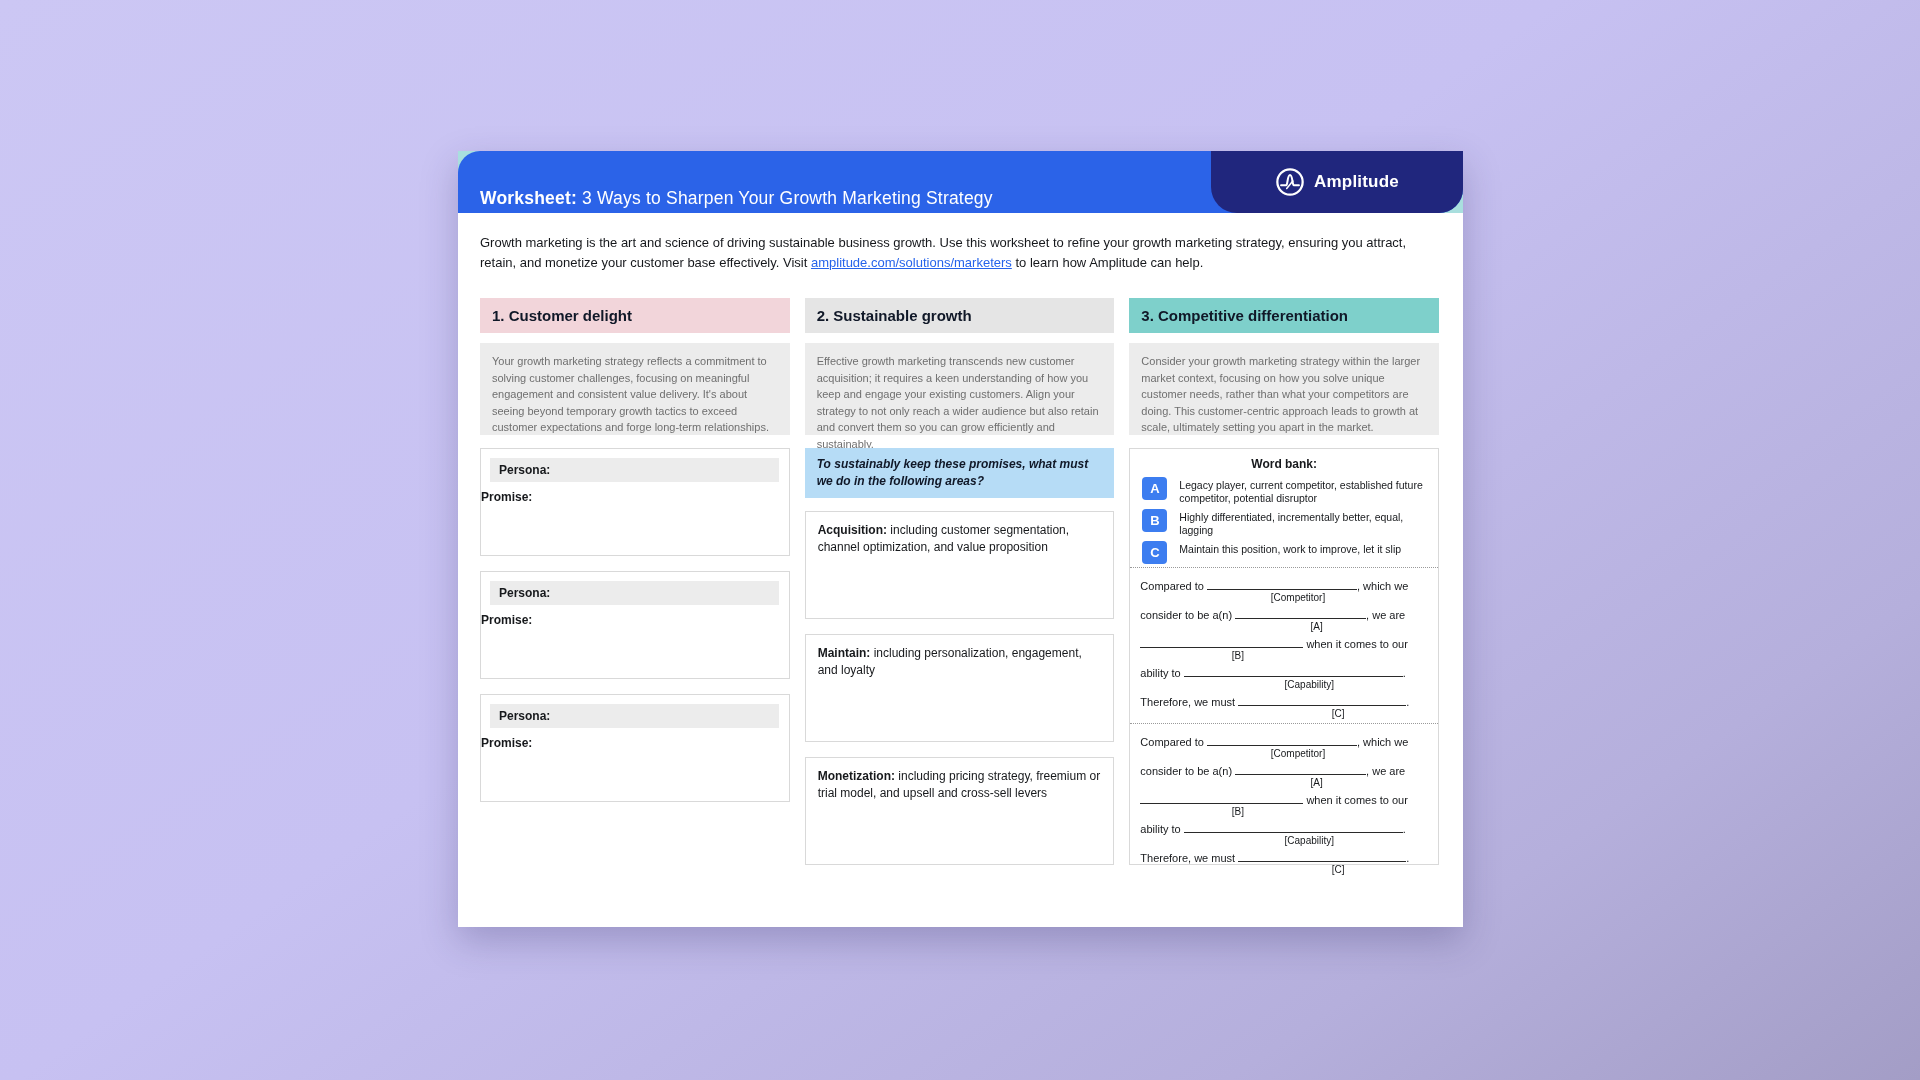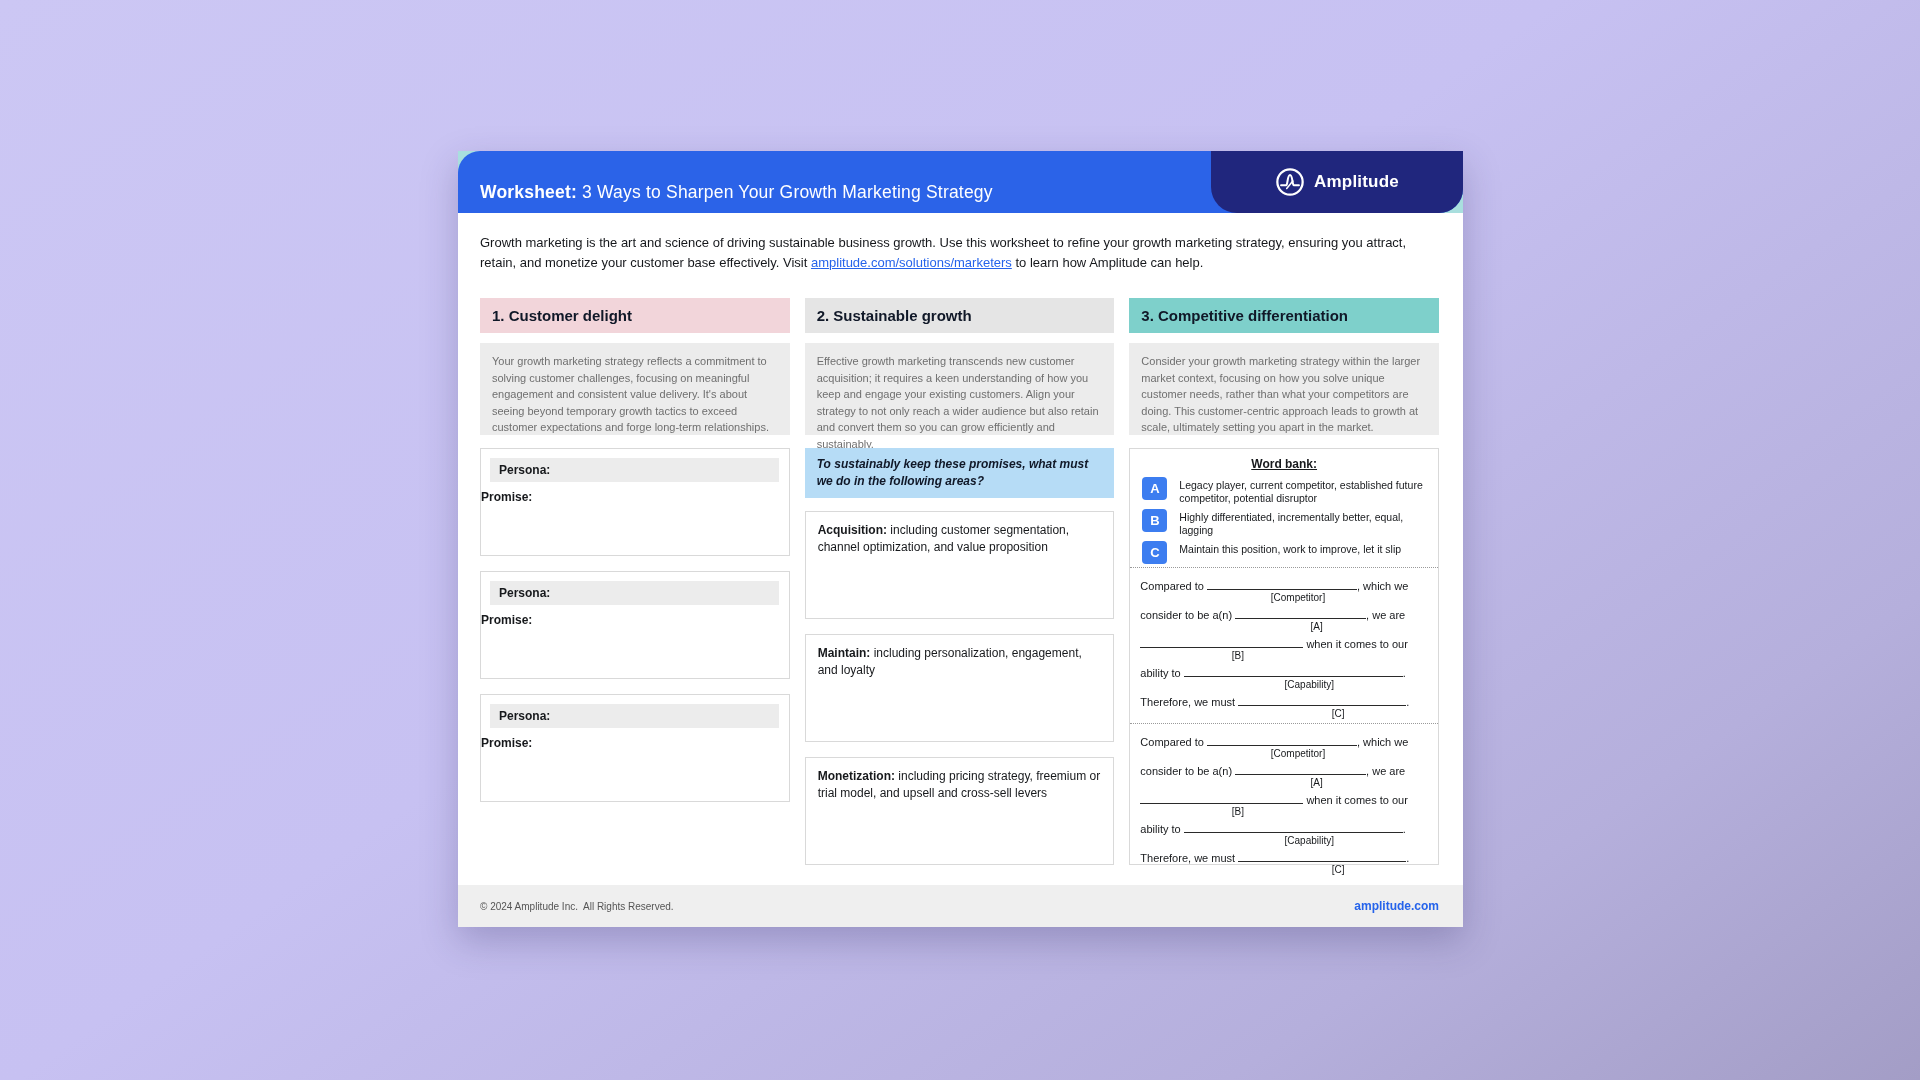--- a/index.html
+++ b/index.html
@@ -14,21 +14,21 @@
     background:#ffffff; box-shadow:0 14px 34px rgba(40,35,90,.25);
     display:flex; flex-direction:column;
   }
   
   .ws-header { position:relative; height:62px; background:#a9dfde; flex:none; }
   .hdr-blue {
     position:absolute; inset:0; background:#2b63e8;
     border-top-left-radius:22px; border-bottom-right-radius:24px;
   }
   .hdr-title {
-    position:absolute; left:22px; top:10px; height:62px; display:flex; align-items:center;
+    position:absolute; left:22px; top:16px; height:62px; display:flex; align-items:center;
     color:#ffffff; font-size:17.5px; letter-spacing:.2px; z-index:3; white-space:pre;
   }
   .hdr-title .bold { font-weight:700; }
   .hdr-brand {
     position:absolute; right:0; top:0; height:62px; width:252px; background:#20267d;
     border-bottom-left-radius:26px; border-bottom-right-radius:24px; z-index:2;
     display:flex; align-items:center; justify-content:center; gap:9px;
   }
   .brand-name { color:#ffffff; font-weight:700; font-size:17px; letter-spacing:.2px; }
   .logo-svg { width:30px; height:30px; display:block; }
@@ -70,21 +70,21 @@
   }
   .promise-label {
     margin:8px 0 0 0; font-size:12px; font-weight:700; color:#17191c;
   }
   
   .area-box { padding:10px 12px; font-size:12px; line-height:1.4; color:#17191c; }
   .area-box b { font-weight:700; }
   
   .comp-container { border:1px solid #d9d9d9; height:417px; display:flex; flex-direction:column; flex:none; }
   .wordbank { height:118px; padding:8px 10px 0 10px; flex:none; }
-  .wb-title { text-align:center; font-size:12px; font-weight:700; color:#17191c; margin-bottom:6px;text-decoration:underline; }
+  .wb-title { text-align:center; font-size:12px; font-weight:700; color:#17191c; margin-bottom:6px; }
   .wb-row { display:flex; align-items:flex-start; margin-bottom:5px; }
   .wb-key {
     width:25px; height:23px; flex:none; background:#3c7df0; border-radius:4px; color:#ffffff;
     font-weight:700; font-size:13px; display:flex; align-items:center; justify-content:center;
     margin-right:12px; margin-left:2px;
   }
   .wb-text { font-size:10.5px; line-height:1.2; color:#17191c; padding-top:2px; }
   .dotted-sep { border-top:1px dotted #9a9a9a; margin:0; flex:none; }
   .fillin { flex:1; padding:10px 10px 0 10px; }
   .fi-line { font-size:11px; color:#17191c; white-space:nowrap; margin-bottom:14px; line-height:13px; }
@@ -195,18 +195,14 @@
           <div class="fi-line"><span>consider to be a(n) </span><span class="blank bw2"><span class="blank-label">[A]</span></span><span>, we are</span></div>
           <div class="fi-line"><span></span><span class="blank bw3"><span class="blank-label">[B]</span></span><span> when it comes to our</span></div>
           <div class="fi-line"><span>ability to </span><span class="blank bw4"><span class="blank-label">[Capability]</span></span><span>.</span></div>
           <div class="fi-line"><span>Therefore, we must </span><span class="blank bw5"><span class="blank-label">[C]</span></span><span>.</span></div>
         </div>
 
       </div>
     </div>
   </div>
 
-  <div class="ws-footer">
-    <span class="footer-copy">© 2024 Amplitude Inc.  All Rights Reserved.</span>
-    <span class="footer-site">amplitude.com</span>
-  </div>
 
 </div>
 
 </body></html>

